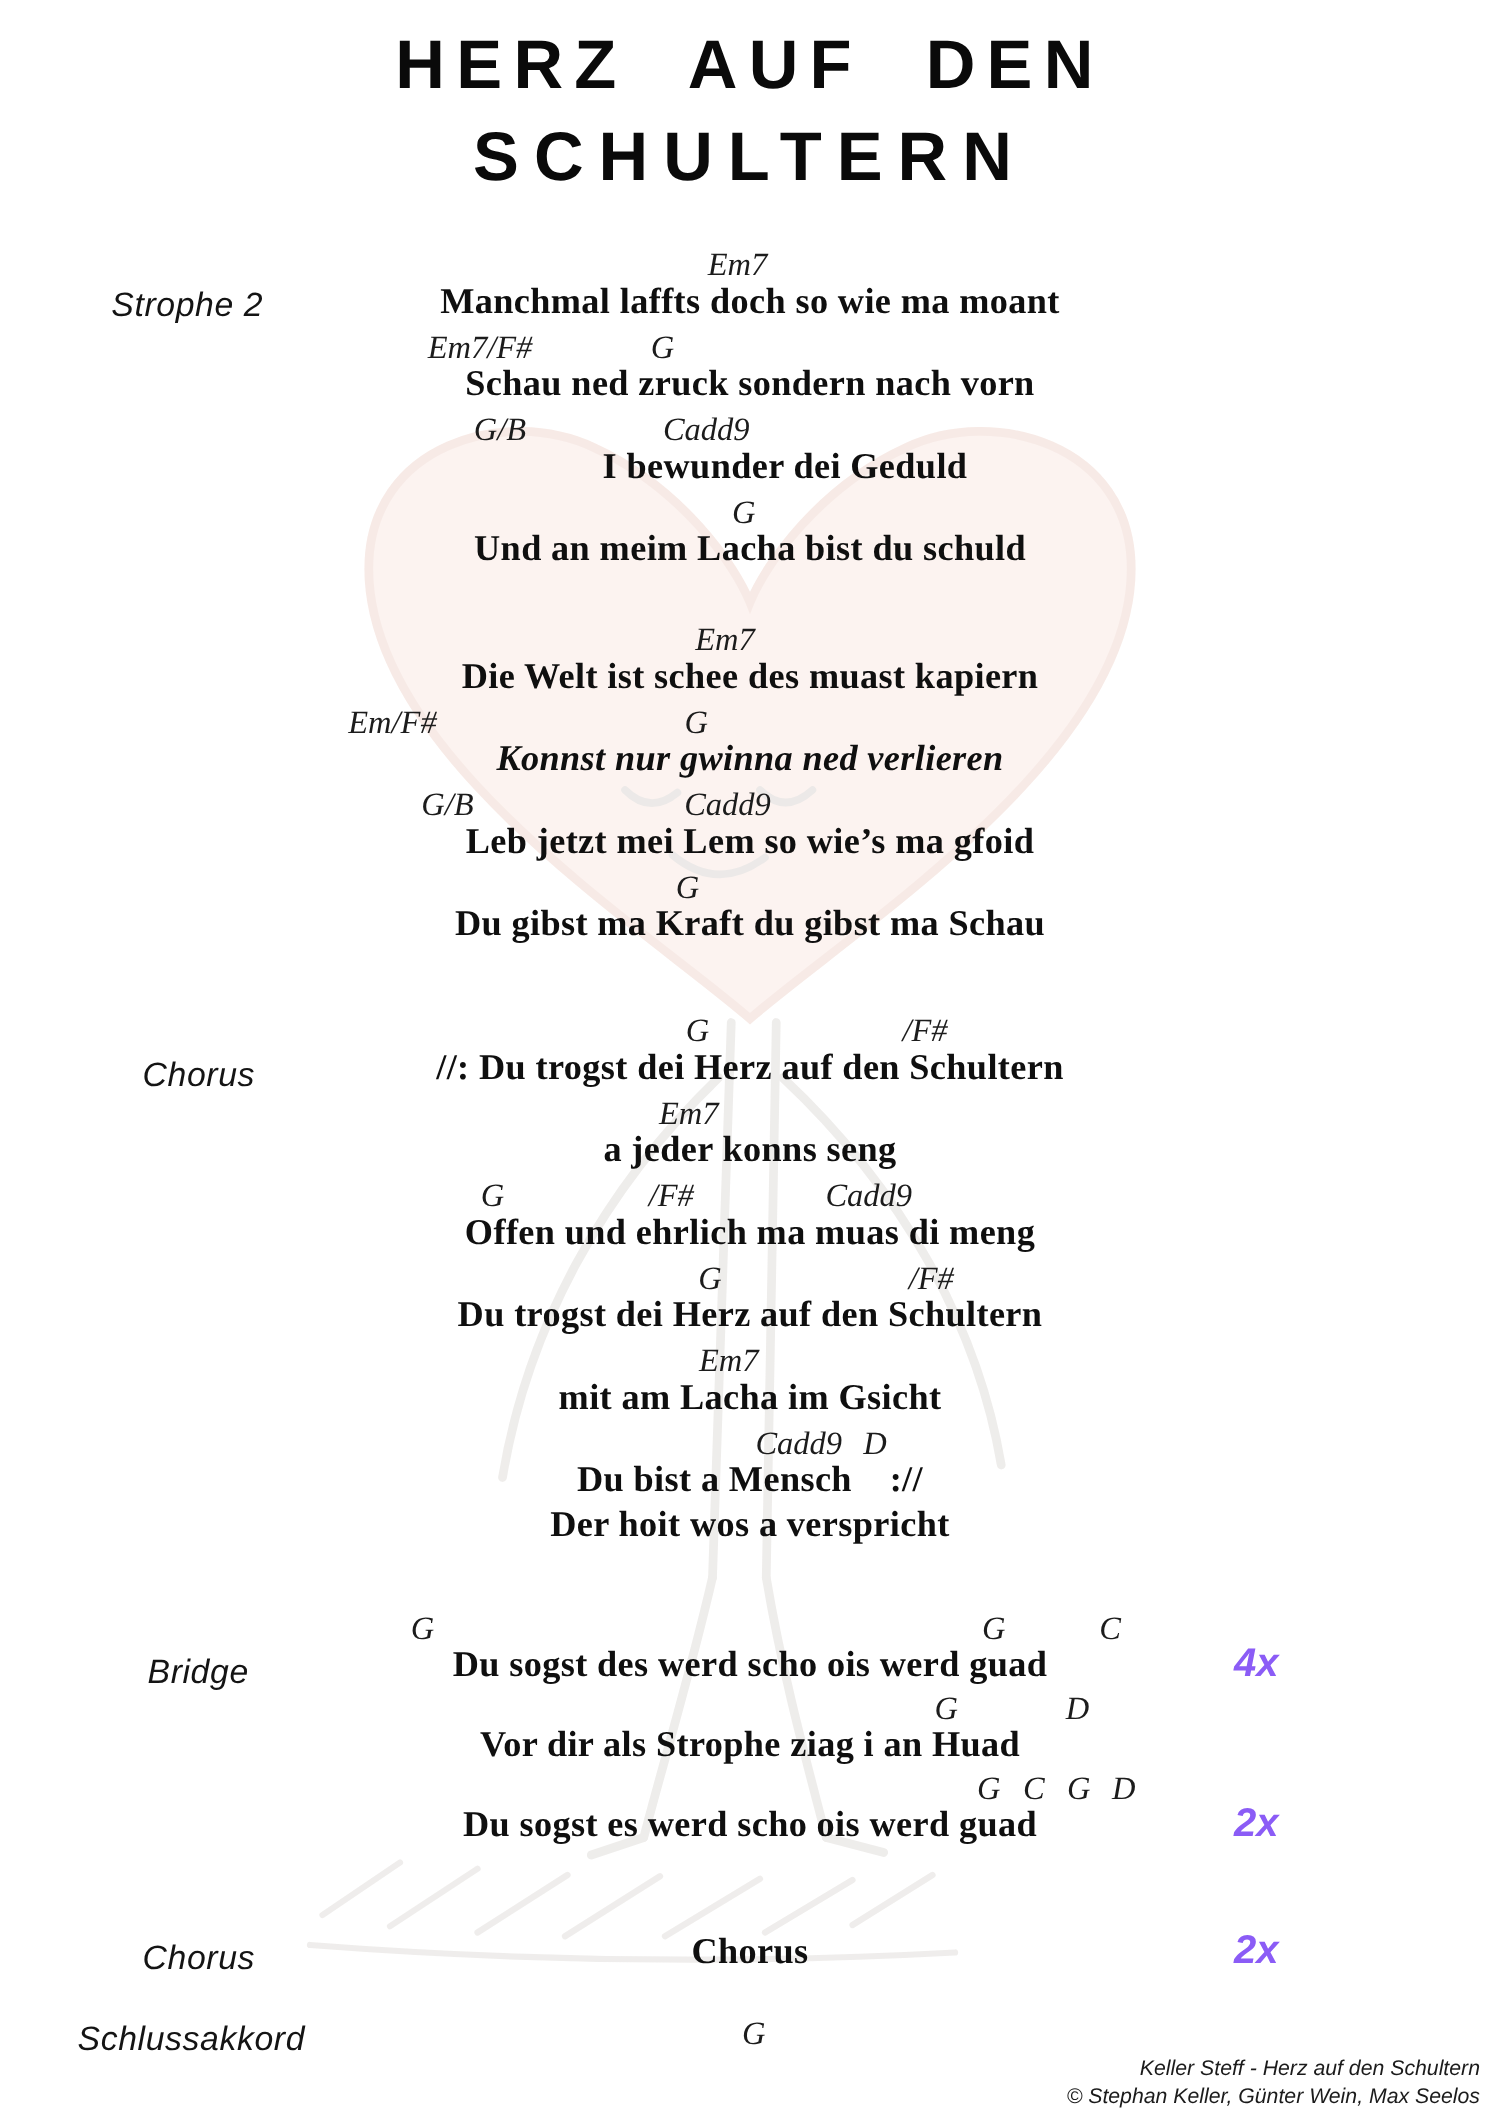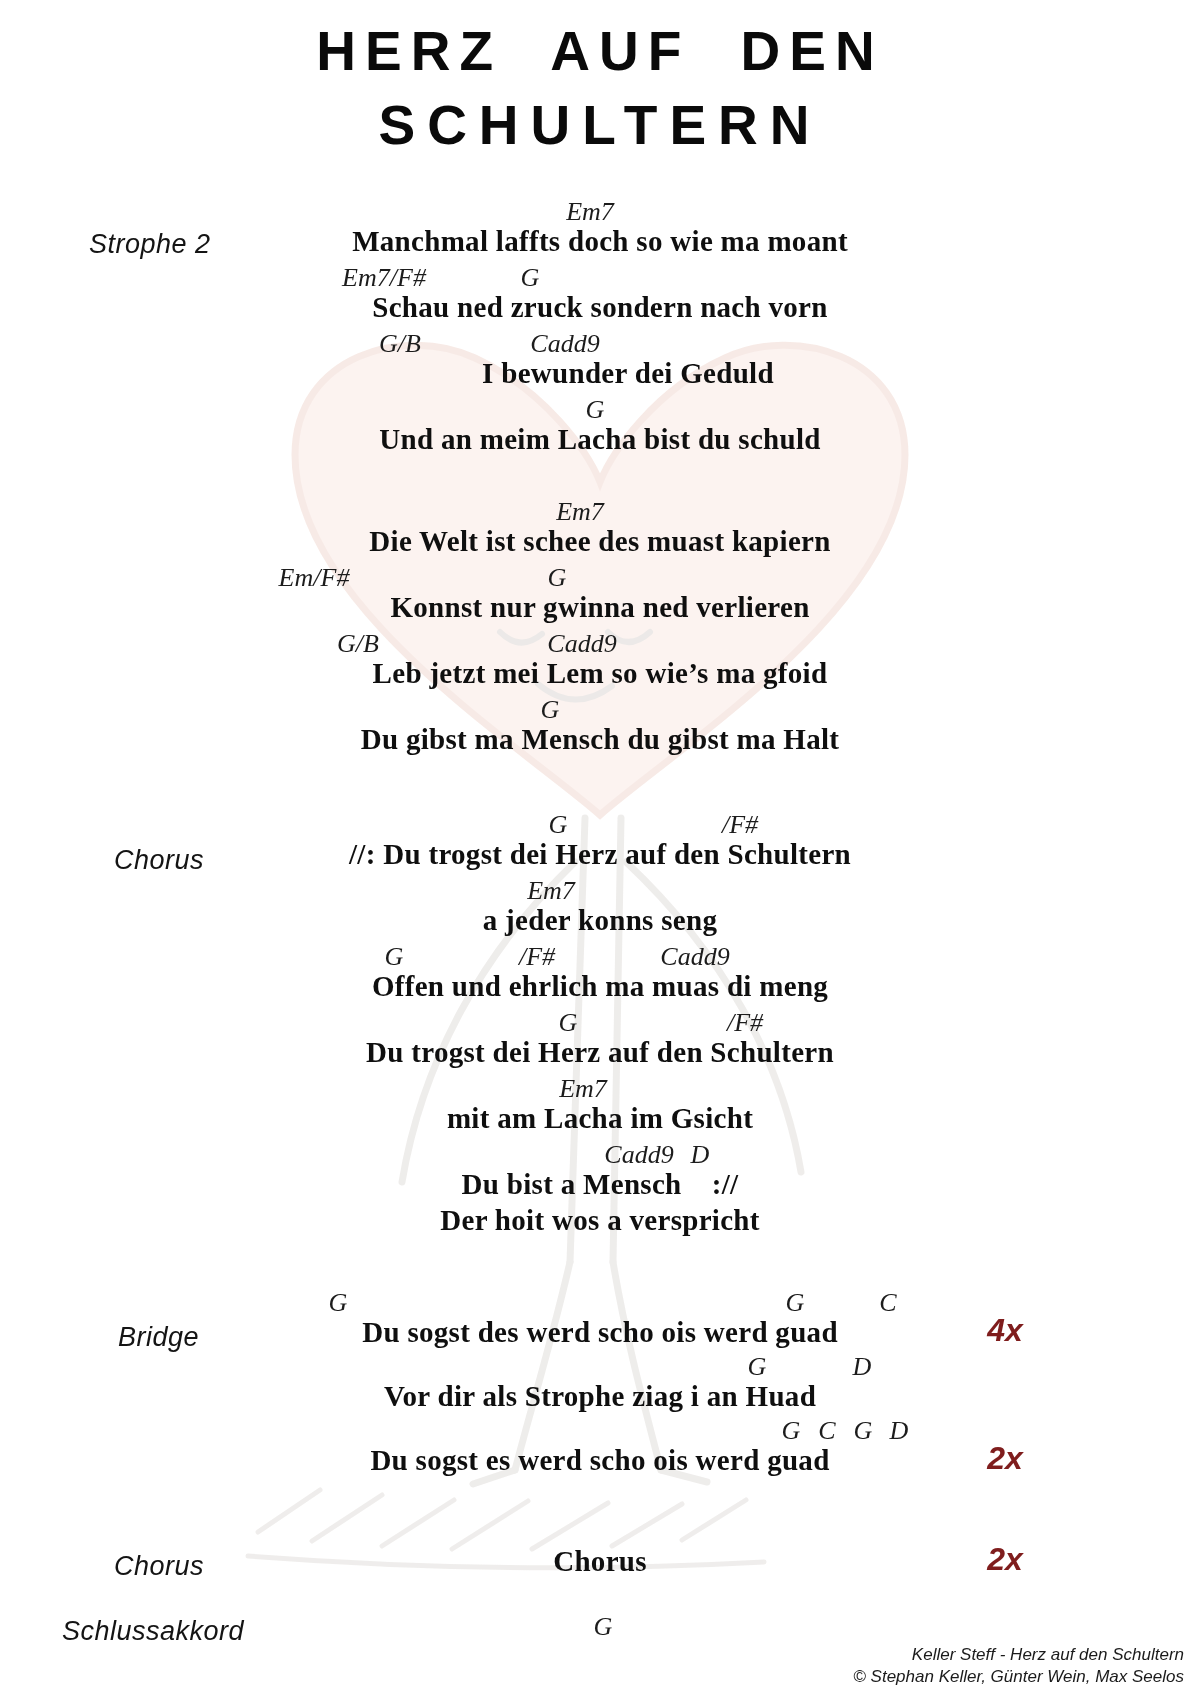--- a/index.html
+++ b/index.html
@@ -11,21 +11,21 @@
          letter-spacing:9px;word-spacing:26px;color:#0a0a0a;line-height:74px;}
   .title .t2{letter-spacing:12px;}
   .row{position:absolute;left:0;width:100%;height:34px;}
   .chord{position:absolute;top:0;transform:translateX(-50%);
          font-family:"Liberation Serif",serif;font-style:italic;font-weight:400;
          font-size:26px;color:#1c1c1c;white-space:nowrap;}
   .lyric{width:100%;text-align:center;font-family:"Liberation Serif",serif;
          font-weight:700;font-size:29px;color:#0f0f0f;letter-spacing:.3px;white-space:nowrap;}
   .repeat{position:absolute;top:-4px;transform:translateX(-50%);
           font-family:"Liberation Sans",sans-serif;font-style:italic;font-weight:700;
-          font-size:32px;color:#7f1d1d;}
+          font-size:32px;color:#8b5cf6;}
   .section-label{position:absolute;font-family:"Liberation Sans",sans-serif;
           font-style:italic;font-size:27px;color:#141414;letter-spacing:.5px;white-space:nowrap;}
   .credits{position:absolute;right:16px;top:1644px;text-align:right;
           font-family:"Liberation Sans",sans-serif;font-style:italic;font-size:17px;
           color:#1b1b1b;line-height:22px;}
 </style>
 </head>
 <body>
 
 <div class="page">
@@ -103,35 +103,35 @@
       <div class="row" style="top: 497px;">
         <span class="chord" style="left: 580px;">Em7</span>
       </div>
       <div class="row" style="top: 525px;">
         <div class="lyric">Die Welt ist schee des muast kapiern</div>
       </div>
       <div class="row" style="top: 563px;">
         <span class="chord" style="left: 314px; text-align: right;">Em/F#</span>
         <span class="chord" style="left: 557px;">G</span>
       </div>
-      <div class="row" style="top: 591px;">
+      <div class="row" style="top: 591px; font-style: italic;">
         <div class="lyric">Konnst nur gwinna ned verlieren</div>
       </div>
       <div class="row" style="top: 629px;">
         <span class="chord" style="left: 358px;">G/B</span>
         <span class="chord" style="left: 582px;">Cadd9</span>
       </div>
       <div class="row" style="top: 657px;">
         <div class="lyric">Leb jetzt mei Lem so wie’s ma gfoid</div>
       </div>
       <div class="row" style="top: 695px;">
         <span class="chord" style="left: 550px;">G</span>
       </div>
       <div class="row" style="top: 723px;">
-        <div class="lyric">Du gibst ma Mensch du gibst ma Halt</div>
+        <div class="lyric">Du gibst ma Kraft du gibst ma Schau</div>
       </div>
       <div class="section-label" style="left: 114px; top: 845px;">Chorus</div>
       <div class="row" style="top: 810px;">
         <span class="chord" style="left: 558px;">G</span>
         <span class="chord" style="left: 740px;">/F#</span>
       </div>
       <div class="row" style="top: 838px;">
         <div class="lyric">//: Du trogst dei Herz auf den Schultern</div>
       </div>
       <div class="row" style="top: 876px;">

